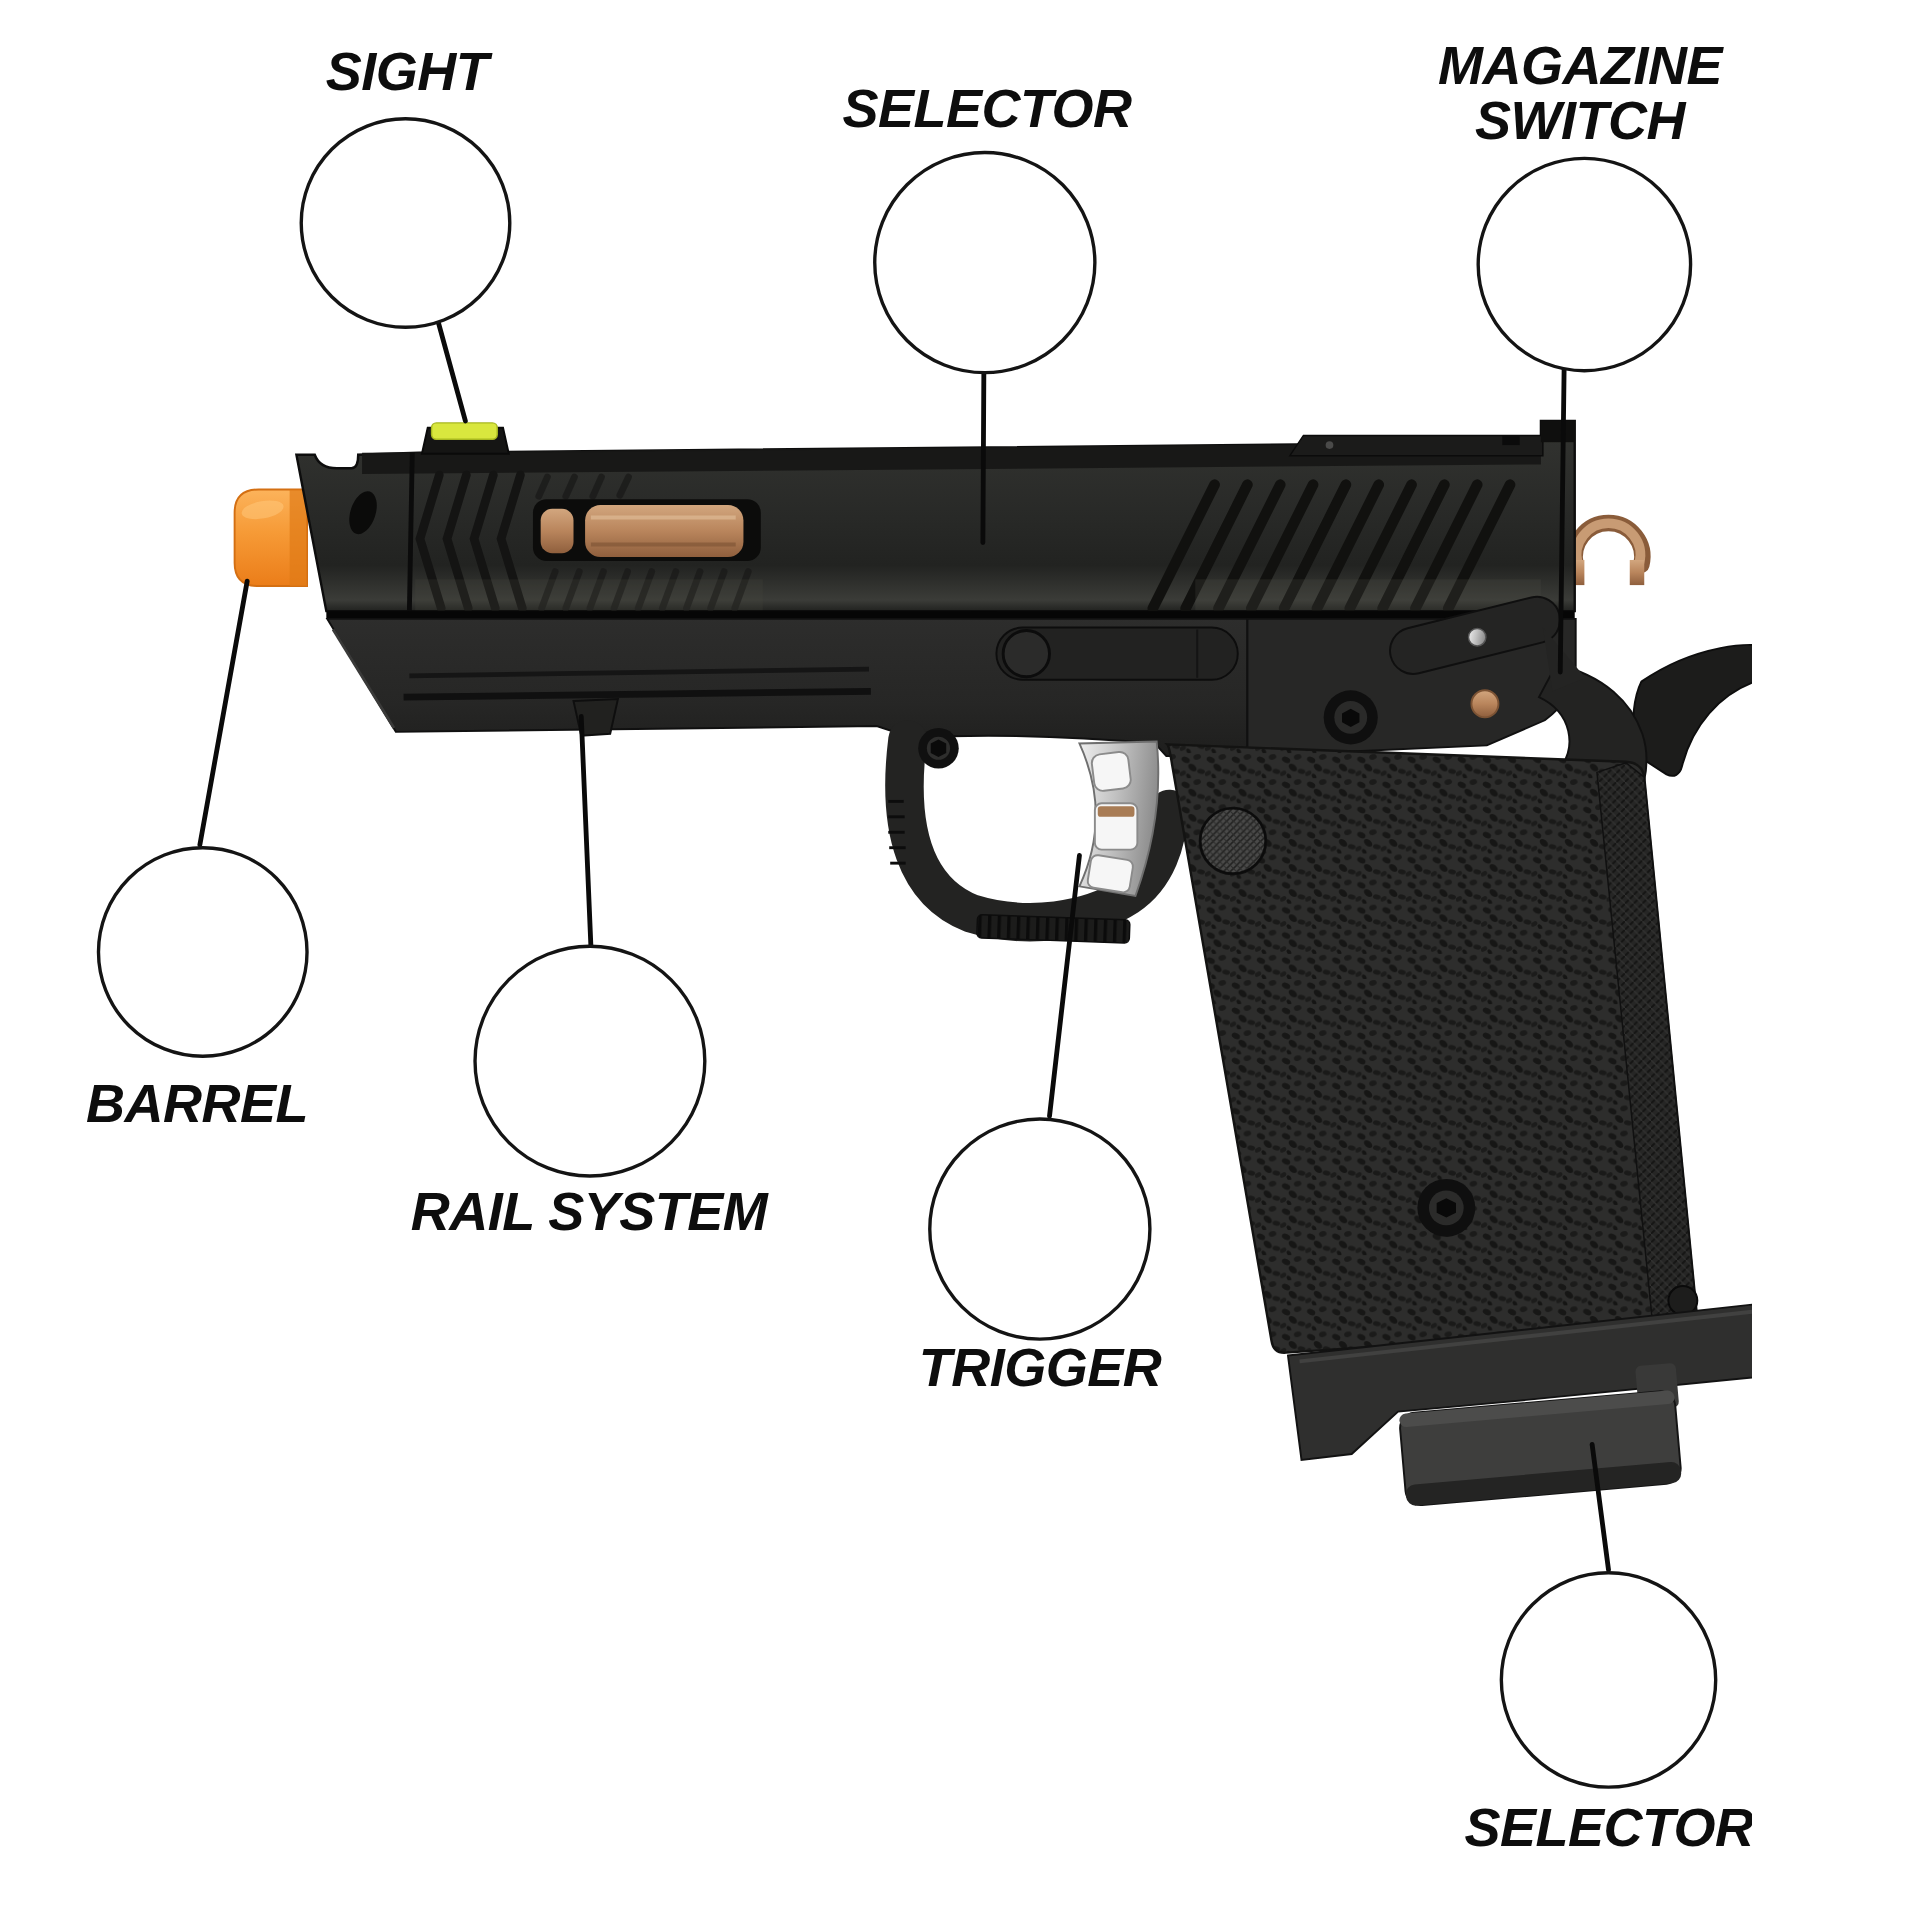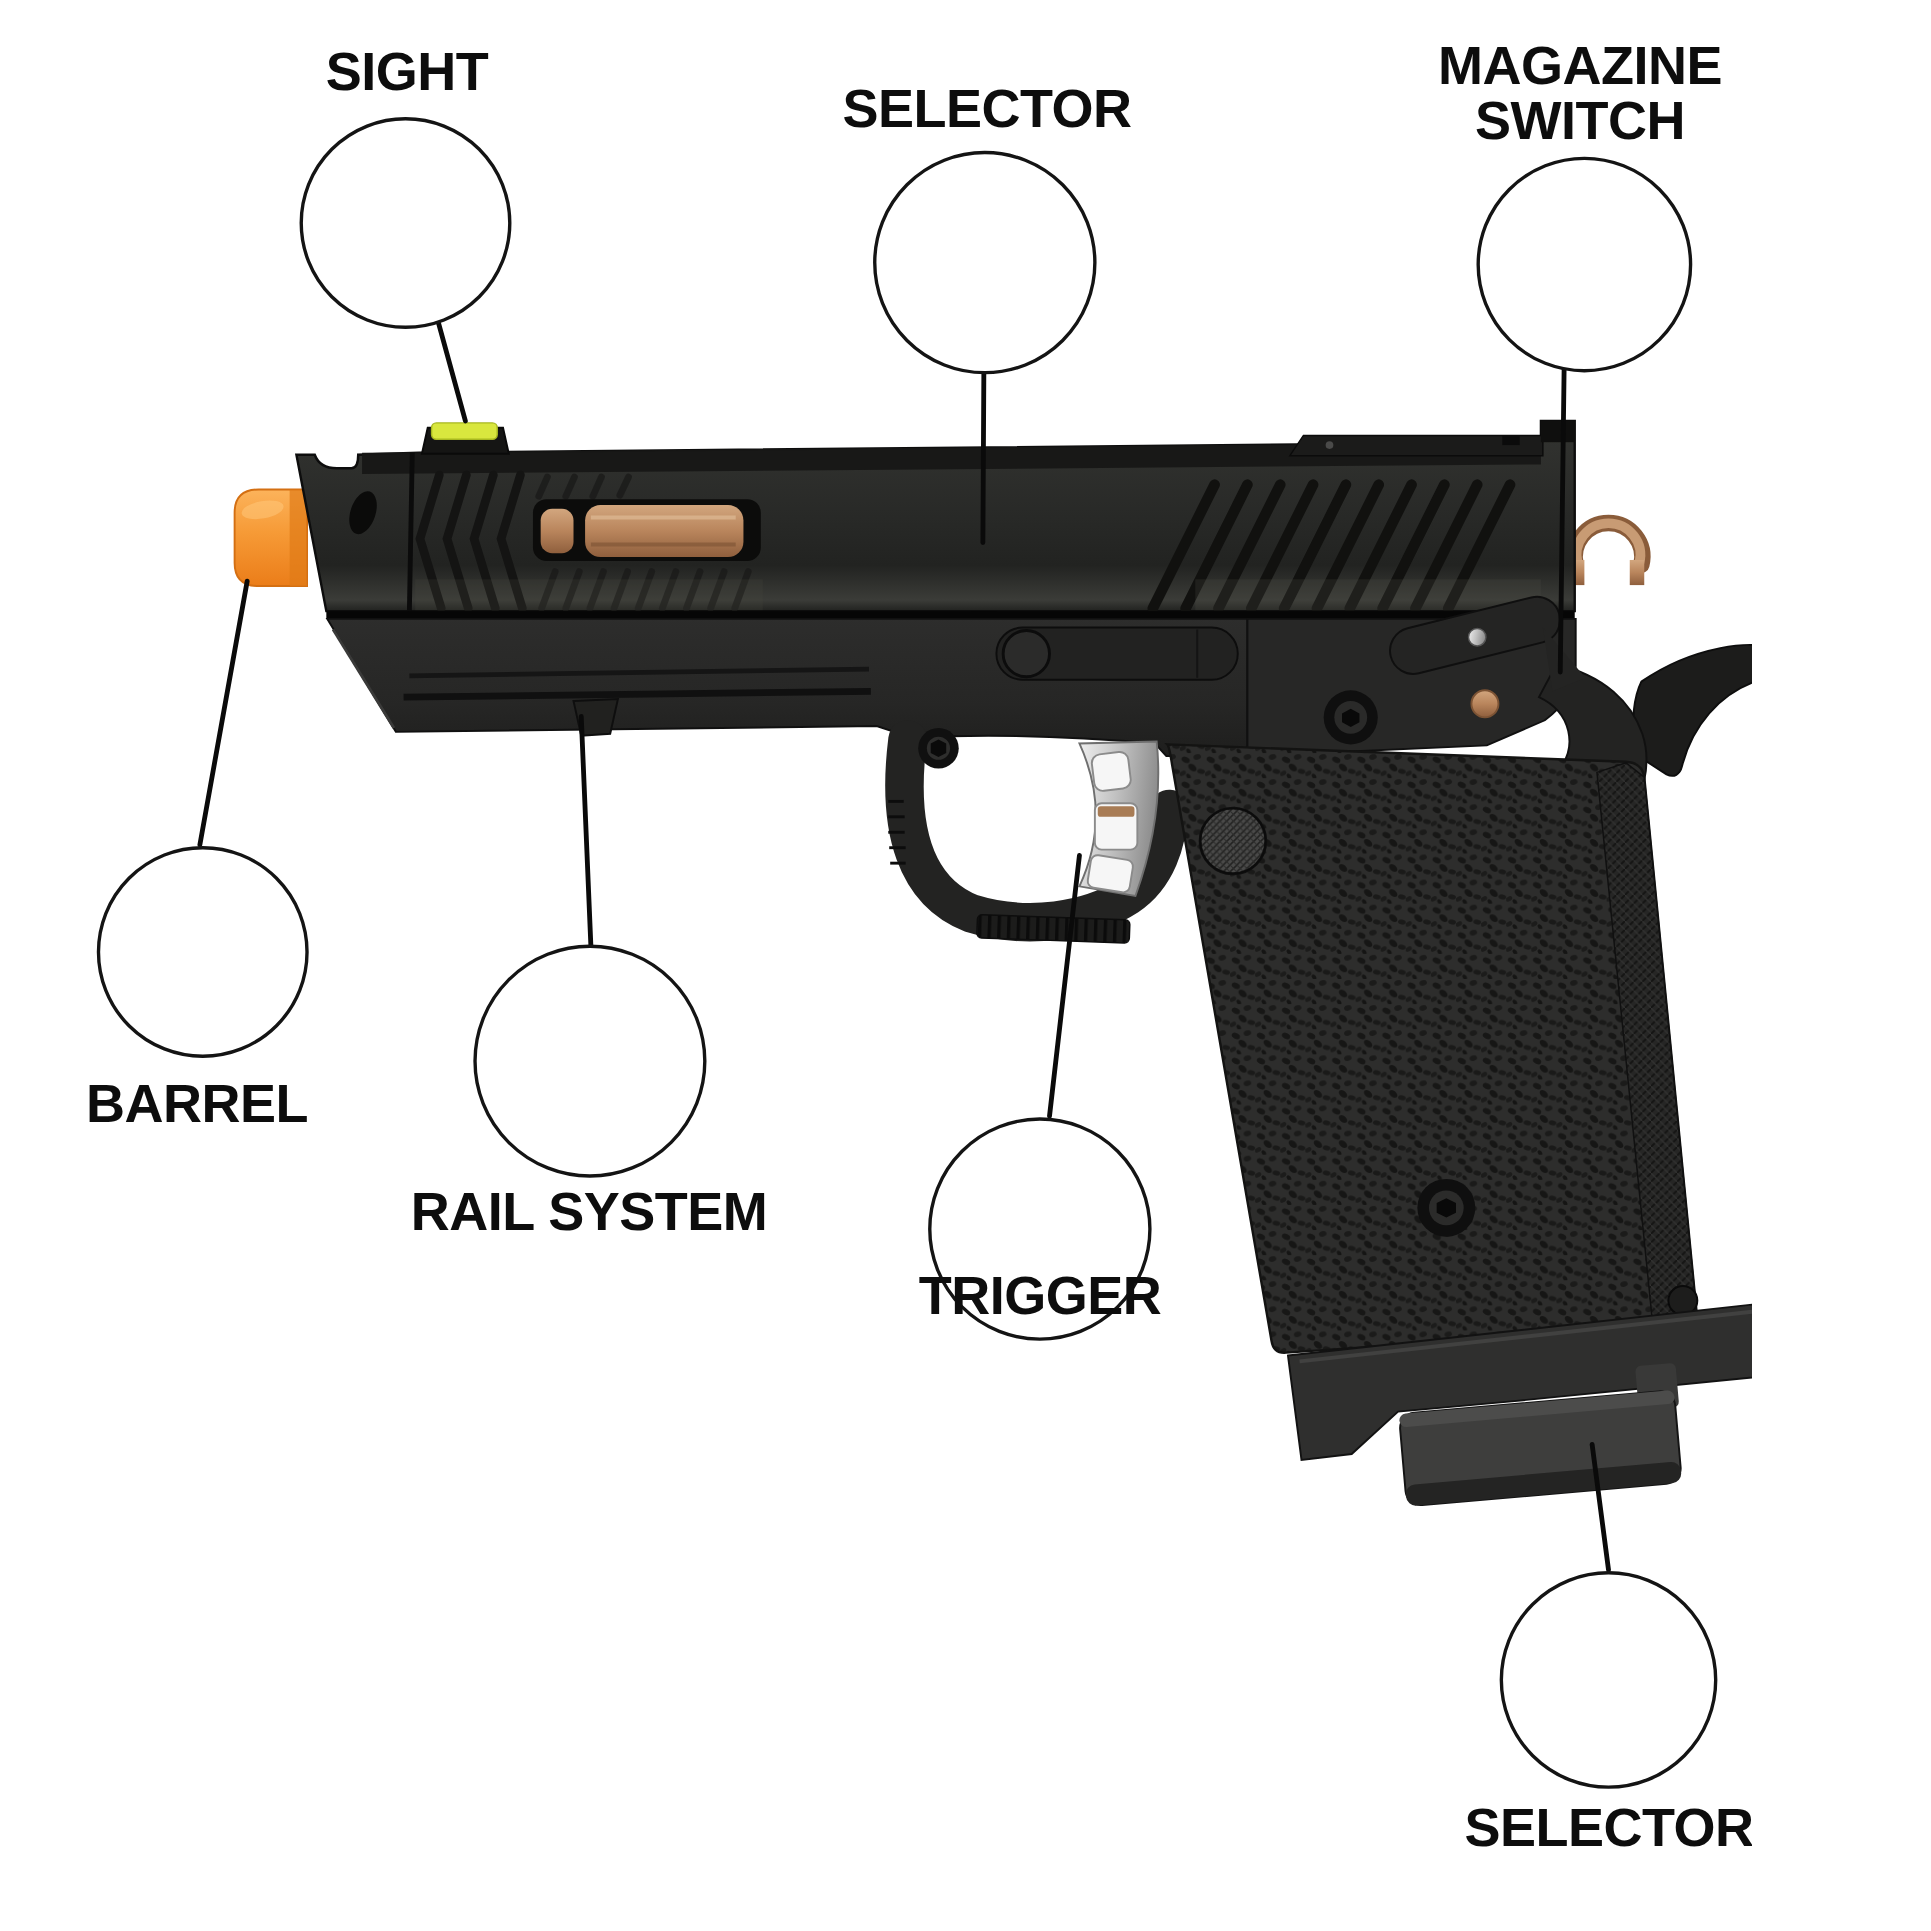--- a/index.html
+++ b/index.html
@@ -1,20 +1,20 @@
 <!DOCTYPE html>
 <html style="--background: #ffffff; --label-text: #0d0d0d; --connector-line: #0a0a0a; --callout-outline: #141414; --pistol-black: #262625; --muzzle-orange: #f69a36; --fiber-optic-green: #d9e73e; --copper-accent: #b9855c; --trigger-silver: #cfcfcf;"><head>
 <meta charset="utf-8">
 <style>
   :root{
     --background:#ffffff; --label-text:#0d0d0d; --connector-line:#0a0a0a; --callout-outline:#141414;
   }
   html,body{margin:0;padding:0;}
   body{width:1931px;height:1931px;background:var(--background);font-family:"Liberation Sans",sans-serif;}
-  .canvas{position:relative;width:1752px;height:1931px;background:var(--background);overflow:hidden;}
+  .canvas{position:relative;width:1752px;height:1931px;background:var(--background);overflow:hidden;font-style:italic;}
   .canvas svg{position:absolute;left:0;top:0;}
   .label{
     position:absolute;font-family:"Liberation Sans","DejaVu Sans",sans-serif;
     font-weight:900;font-size:54px;letter-spacing:-0.5px;color:var(--label-text);
     transform:translateX(-50%);white-space:nowrap;line-height:1.0;text-align:center;
   }
   .label.two-line{white-space:normal;width:367px;line-height:1.02;}
   .connector{stroke:var(--connector-line);stroke-width:5;stroke-linecap:round;}
   .ring{fill:#ffffff;stroke:var(--callout-outline);stroke-width:3.5;}
 </style>
@@ -395,16 +395,16 @@
     </g>
     <circle class="ring" cx="1666" cy="1740" r="111" fill="none"></circle>
   </g>
 </svg>
 
   <div class="label" style="left:407px;top:44px;">SIGHT</div>
   <div class="label" style="left:987px;top:81px;">SELECTOR</div>
   <div class="label two-line" style="left:1580px;top:38px;">MAGAZINE SWITCH</div>
   <div class="label" style="left:197px;top:1076px;">BARREL</div>
   <div class="label" style="left:589px;top:1184px;text-align:right;">RAIL SYSTEM</div>
-  <div class="label" style="left:1040px;top:1268px;">TRIGGER</div>
+  <div class="label" style="left:1040px;top:1340px;">TRIGGER</div>
   <div class="label" style="left:1609px;top:1800px;">SELECTOR</div>
 </div>
 
 
 </body></html>

